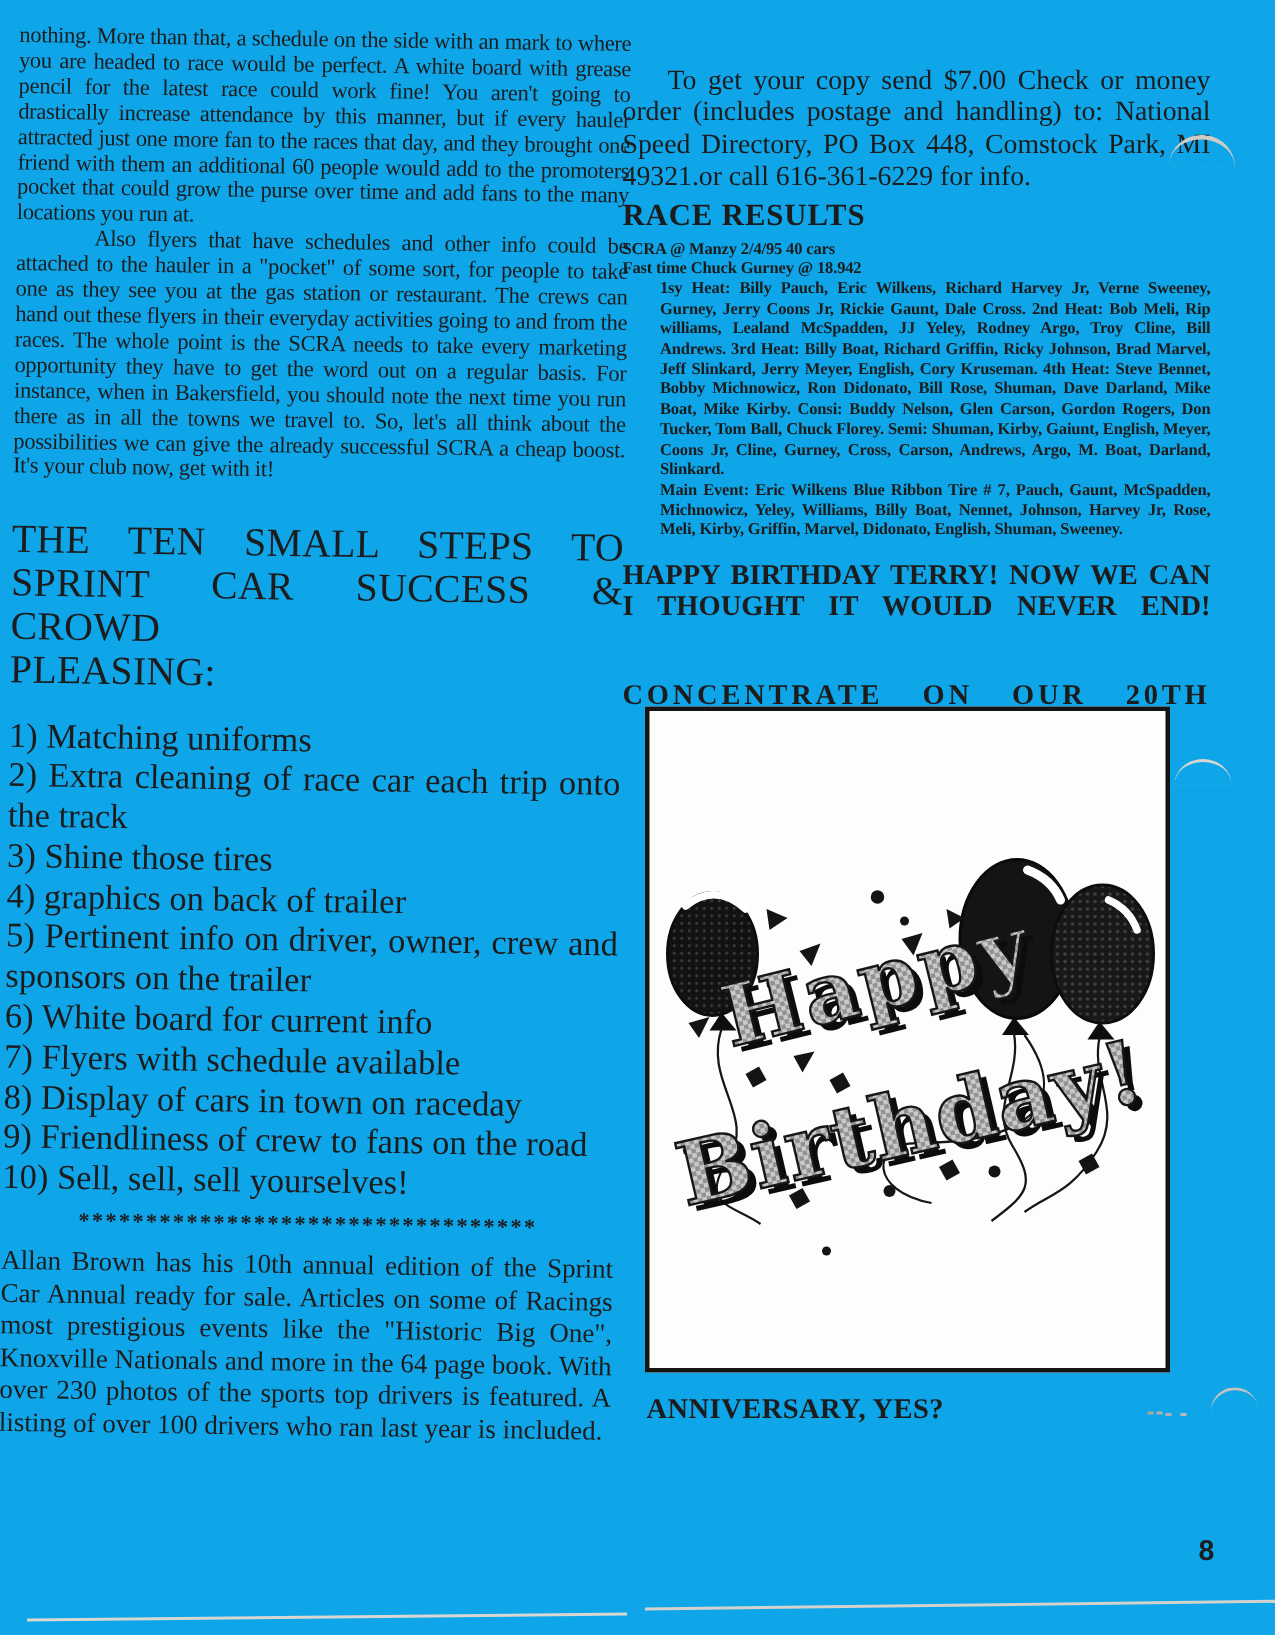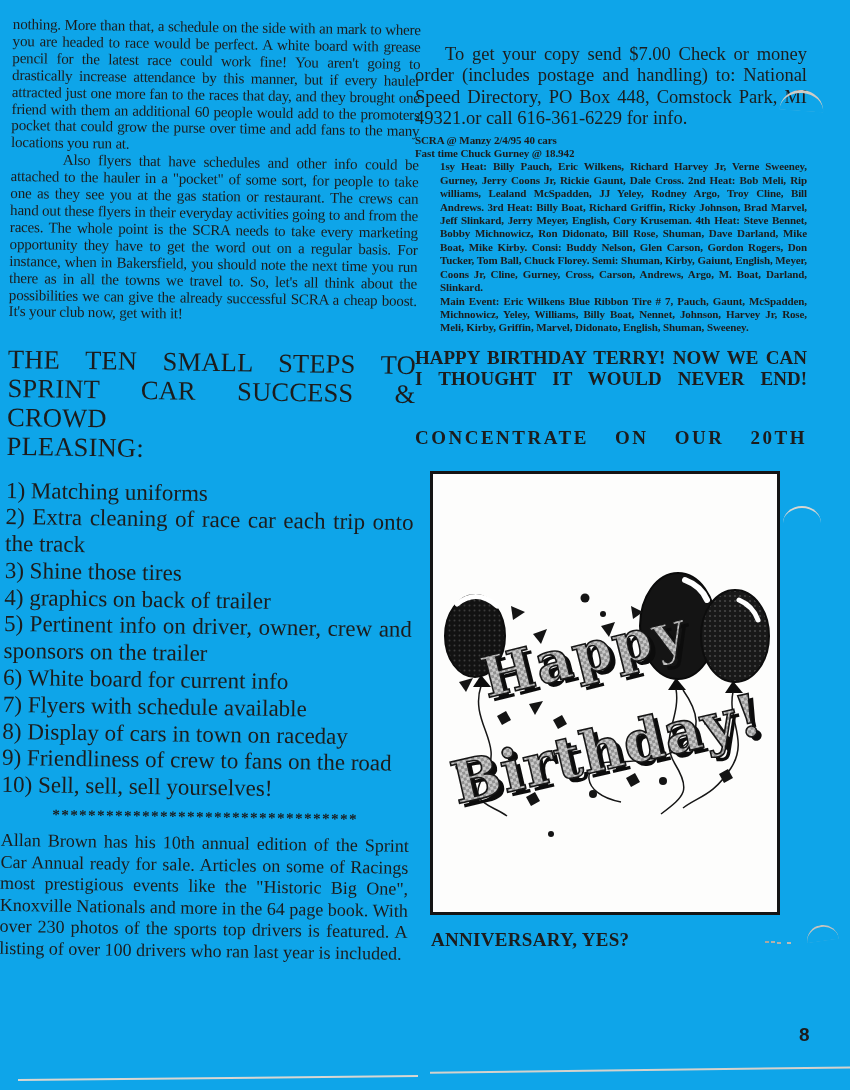--- a/index.html
+++ b/index.html
@@ -75,20 +75,21 @@
     </div>
 
     <div class="divider">**********************************</div>
 
     <p class="para-allan">Allan Brown has his 10th annual edition of the Sprint Car Annual ready for sale. Articles on some of Racings most prestigious events like the "Historic Big One", Knoxville Nationals and more in the 64 page book. With over 230 photos of the sports top drivers is featured. A listing of over 100 drivers who ran last year is included.</p>
   </div>
 
   <div class="col-right">
     <p class="order-para">To get your copy send $7.00 Check or money order (includes postage and handling) to: National Speed Directory, PO Box 448, Comstock Park, MI 49321.or call 616-361-6229 for info.</p>
 
+    <div class="rr-title">RACE RESULTS</div>
 
     <div class="results">
       <div>SCRA @ Manzy 2/4/95 40 cars</div>
       <div>Fast time Chuck Gurney @ 18.942</div>
       <div class="blk">1sy Heat: Billy Pauch, Eric Wilkens, Richard Harvey Jr, Verne Sweeney, Gurney, Jerry Coons Jr, Rickie Gaunt, Dale Cross. 2nd Heat: Bob Meli, Rip williams, Lealand McSpadden, JJ Yeley, Rodney Argo, Troy Cline, Bill Andrews. 3rd Heat: Billy Boat, Richard Griffin, Ricky Johnson, Brad Marvel, Jeff Slinkard, Jerry Meyer, English, Cory Kruseman. 4th Heat: Steve Bennet, Bobby Michnowicz, Ron Didonato, Bill Rose, Shuman, Dave Darland, Mike Boat, Mike Kirby. Consi: Buddy Nelson, Glen Carson, Gordon Rogers, Don Tucker, Tom Ball, Chuck Florey. Semi: Shuman, Kirby, Gaiunt, English, Meyer, Coons Jr, Cline, Gurney, Cross, Carson, Andrews, Argo, M. Boat, Darland, Slinkard.</div>
       <div class="blk">Main Event: Eric Wilkens Blue Ribbon Tire # 7, Pauch, Gaunt, McSpadden, Michnowicz, Yeley, Williams, Billy Boat, Nennet, Johnson, Harvey Jr, Rose, Meli, Kirby, Griffin, Marvel, Didonato, English, Shuman, Sweeney.</div>
     </div>
 
     <div class="bday-head">
       <div class="jline">HAPPY BIRTHDAY TERRY! NOW WE CAN</div>

